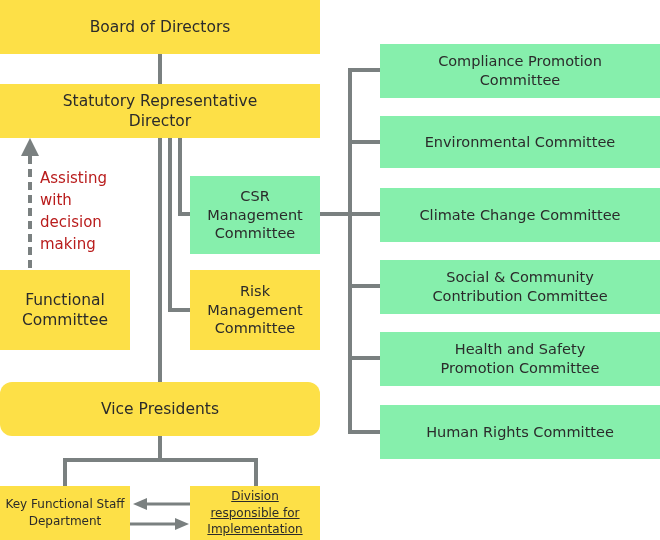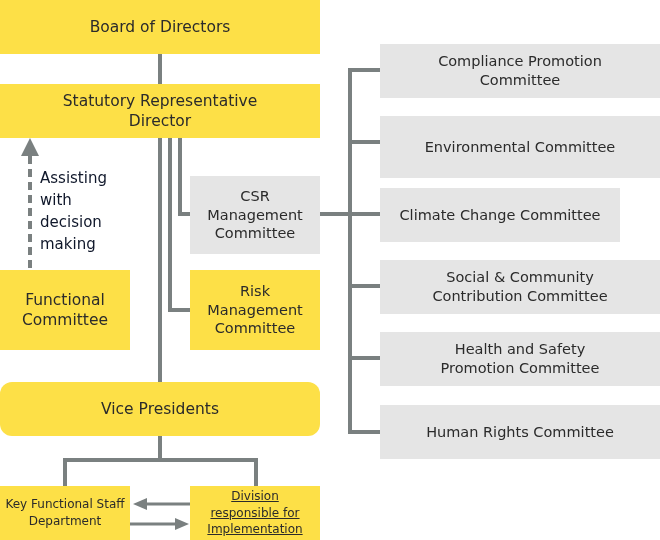--- a/index.html
+++ b/index.html
@@ -1,26 +1,26 @@
 <!DOCTYPE html>
 <html><head>
   <meta charset="utf-8">
   <style>
     html, body { margin: 0; padding: 0; background: #ffffff; }
     body { width: 660px; height: 540px; position: relative; overflow: hidden;
            font-family: "DejaVu Sans", "Liberation Sans", sans-serif; color: #2b2b2b; }
     .box { position: absolute; display: flex; align-items: center; justify-content: center;
            text-align: center; box-sizing: border-box; line-height: 1.3; }
     .gray { background: #fde047; }
-    .green { background: #e5e5e5; text-align: center; }
+    .green { background: #86efac; text-align: center; }
     .f16 { font-size: 15.5px; }
     .f15 { font-size: 14.5px; }
     .f12 { font-size: 12px; line-height: 1.4; }
     .line { position: absolute; background: #7a8080; }
-    .label { position: absolute; font-size: 15px; line-height: 22px; color: #0f172a; }
+    .label { position: absolute; font-size: 15px; line-height: 22px; color: #b91c1c; }
     svg { position: absolute; left: 0; top: 0; }
   </style>
 </head>
 <body>
 
 <div class="line" style="left:158px;top:54px;width:4px;height:30px;"></div>
 <div class="line" style="left:158px;top:138px;width:4px;height:244px;"></div>
 <div class="line" style="left:168px;top:138px;width:4px;height:174px;"></div>
 <div class="line" style="left:168px;top:308px;width:22px;height:4px;"></div>
 <div class="line" style="left:178px;top:138px;width:4px;height:78px;"></div>
@@ -73,24 +73,24 @@
 <div class="box gray f12" style="left:0;top:486px;width:130px;height:54px;padding:0 4px;">
   <span>Key Functional Staff Department</span>
 </div>
 <div class="box gray f12" style="left:190px;top:486px;width:130px;height:54px;padding:0 6px;text-decoration:underline;">
   <span>Division responsible for Implementation</span>
 </div>
 
 <div class="box green f15" style="left:380px;top:44px;width:280px;height:54px;padding:0 30px;">
   <span>Compliance Promotion Committee</span>
 </div>
-<div class="box green f15" style="left:380px;top:116px;width:280px;height:62px;">
+<div class="box green f15" style="left:380px;top:116px;width:280px;height:52px;">
   <span>Environmental Committee</span>
 </div>
-<div class="box green f15" style="left:380px;top:188px;width:240px;height:54px;">
+<div class="box green f15" style="left:380px;top:188px;width:280px;height:54px;">
   <span>Climate Change Committee</span>
 </div>
 <div class="box green f15" style="left:380px;top:260px;width:280px;height:54px;padding:0 30px;">
   <span>Social &amp; Community Contribution Committee</span>
 </div>
 <div class="box green f15" style="left:380px;top:332px;width:280px;height:54px;padding:0 40px;">
   <span>Health and Safety Promotion Committee</span>
 </div>
 <div class="box green f15" style="left:380px;top:405px;width:280px;height:54px;">
   <span>Human Rights Committee</span>

